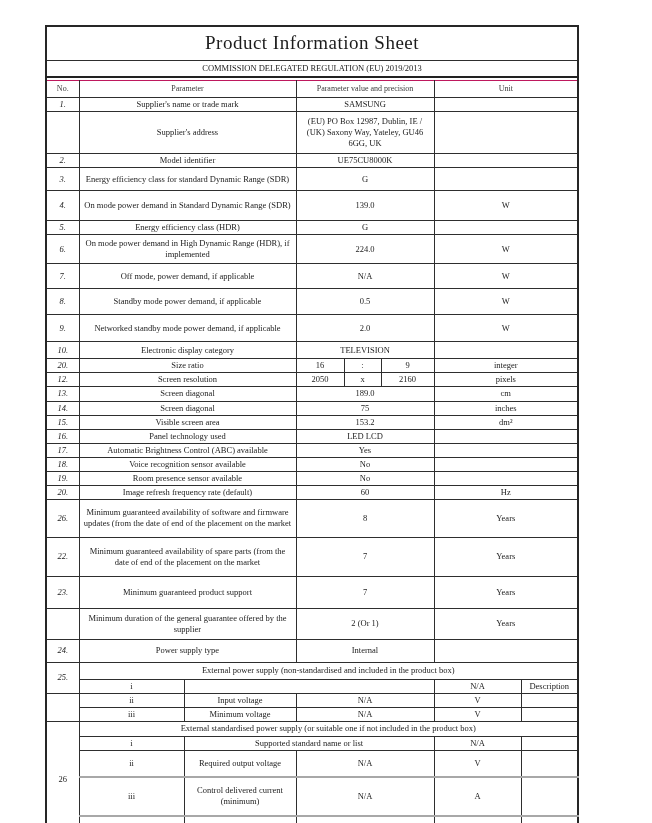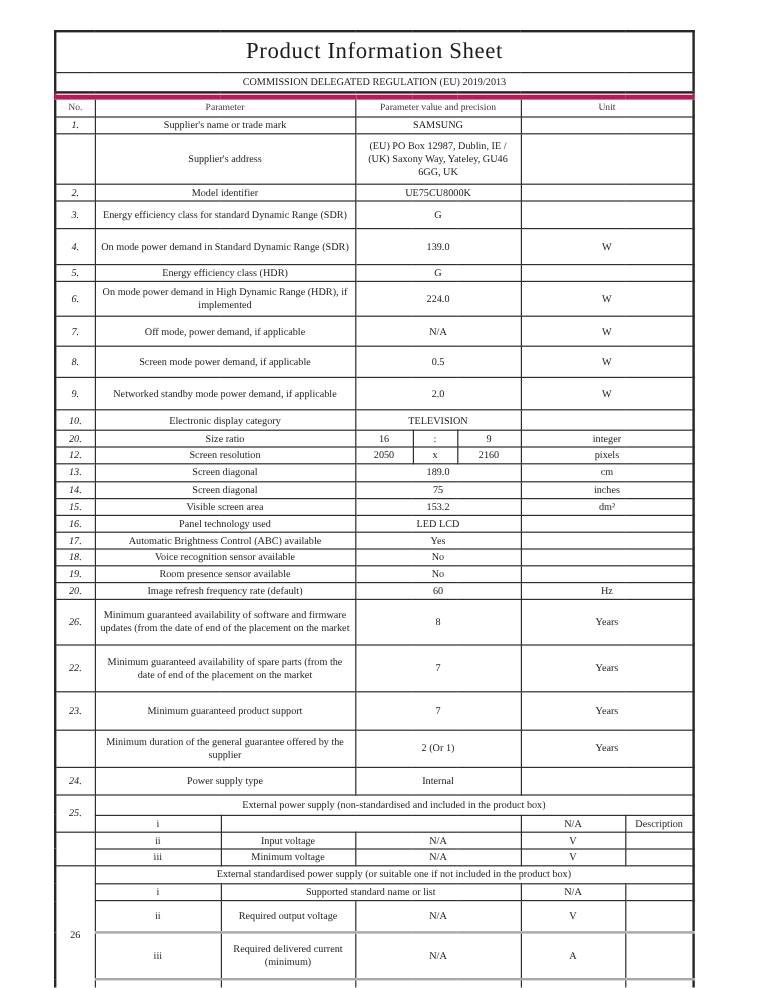--- a/index.html
+++ b/index.html
@@ -13,21 +13,21 @@
     border:2px solid #262626;
   }
   td {
     border:1px solid #2e2e2e; text-align:center; vertical-align:middle;
     font-size:8.5px; line-height:1.3; padding:1px 3px; overflow:hidden;
     word-wrap:break-word;
   }
   .title-row td { font-size:19px; letter-spacing:0.5px; padding:4px 0; }
   .subtitle-row td { font-size:8.5px; border-bottom:2px solid #222; padding:2px 0;font-family:Liberation Serif, serif; }
   .spacer td { border-bottom:none; padding:0; }
-  .colheader-row td { font-size:8px; color:#3a3a3a; border-top:4px solid #be185d; }
+  .colheader-row td { font-size:8px; color:#3a3a3a; border-top:1px solid #be185d; }
   td.no { font-style:italic; }
   tr.gray-top td { border-top:2px solid #a8a8a8; }
   td.sup26 { font-style:normal; }
 </style>
 </head>
 <body>
 
 <div class="sheet">
 <table class="pis">
   <colgroup>
@@ -102,21 +102,21 @@
     <td colspan="2">W</td>
   </tr>
   <tr style="height:25px">
     <td class="no">7.</td>
     <td colspan="2">Off mode, power demand, if applicable</td>
     <td colspan="3">N/A</td>
     <td colspan="2">W</td>
   </tr>
   <tr style="height:26px">
     <td class="no">8.</td>
-    <td colspan="2">Screen mode power demand, if applicable</td>
+    <td colspan="2">Standby mode power demand, if applicable</td>
     <td colspan="3">0.5</td>
     <td colspan="2">W</td>
   </tr>
   <tr style="height:27px">
     <td class="no">9.</td>
     <td colspan="2">Networked standby mode power demand, if applicable</td>
     <td colspan="3">2.0</td>
     <td colspan="2">W</td>
   </tr>
   <tr style="height:17px">
@@ -258,21 +258,21 @@
   </tr>
   <tr style="height:26px">
     <td>ii</td>
     <td>Required output voltage</td>
     <td colspan="3">N/A</td>
     <td>V</td>
     <td></td>
   </tr>
   <tr class="gray-top" style="height:39px">
     <td>iii</td>
-    <td>Required delivered current (minimum)</td>
+    <td>Control delivered current (minimum)</td>
     <td colspan="3">N/A</td>
     <td>A</td>
     <td></td>
   </tr>
   <tr class="gray-top" style="height:23px">
     <td>iv</td>
     <td>Required current frequency</td>
     <td colspan="3">N/A</td>
     <td>Hz</td>
     <td></td>

